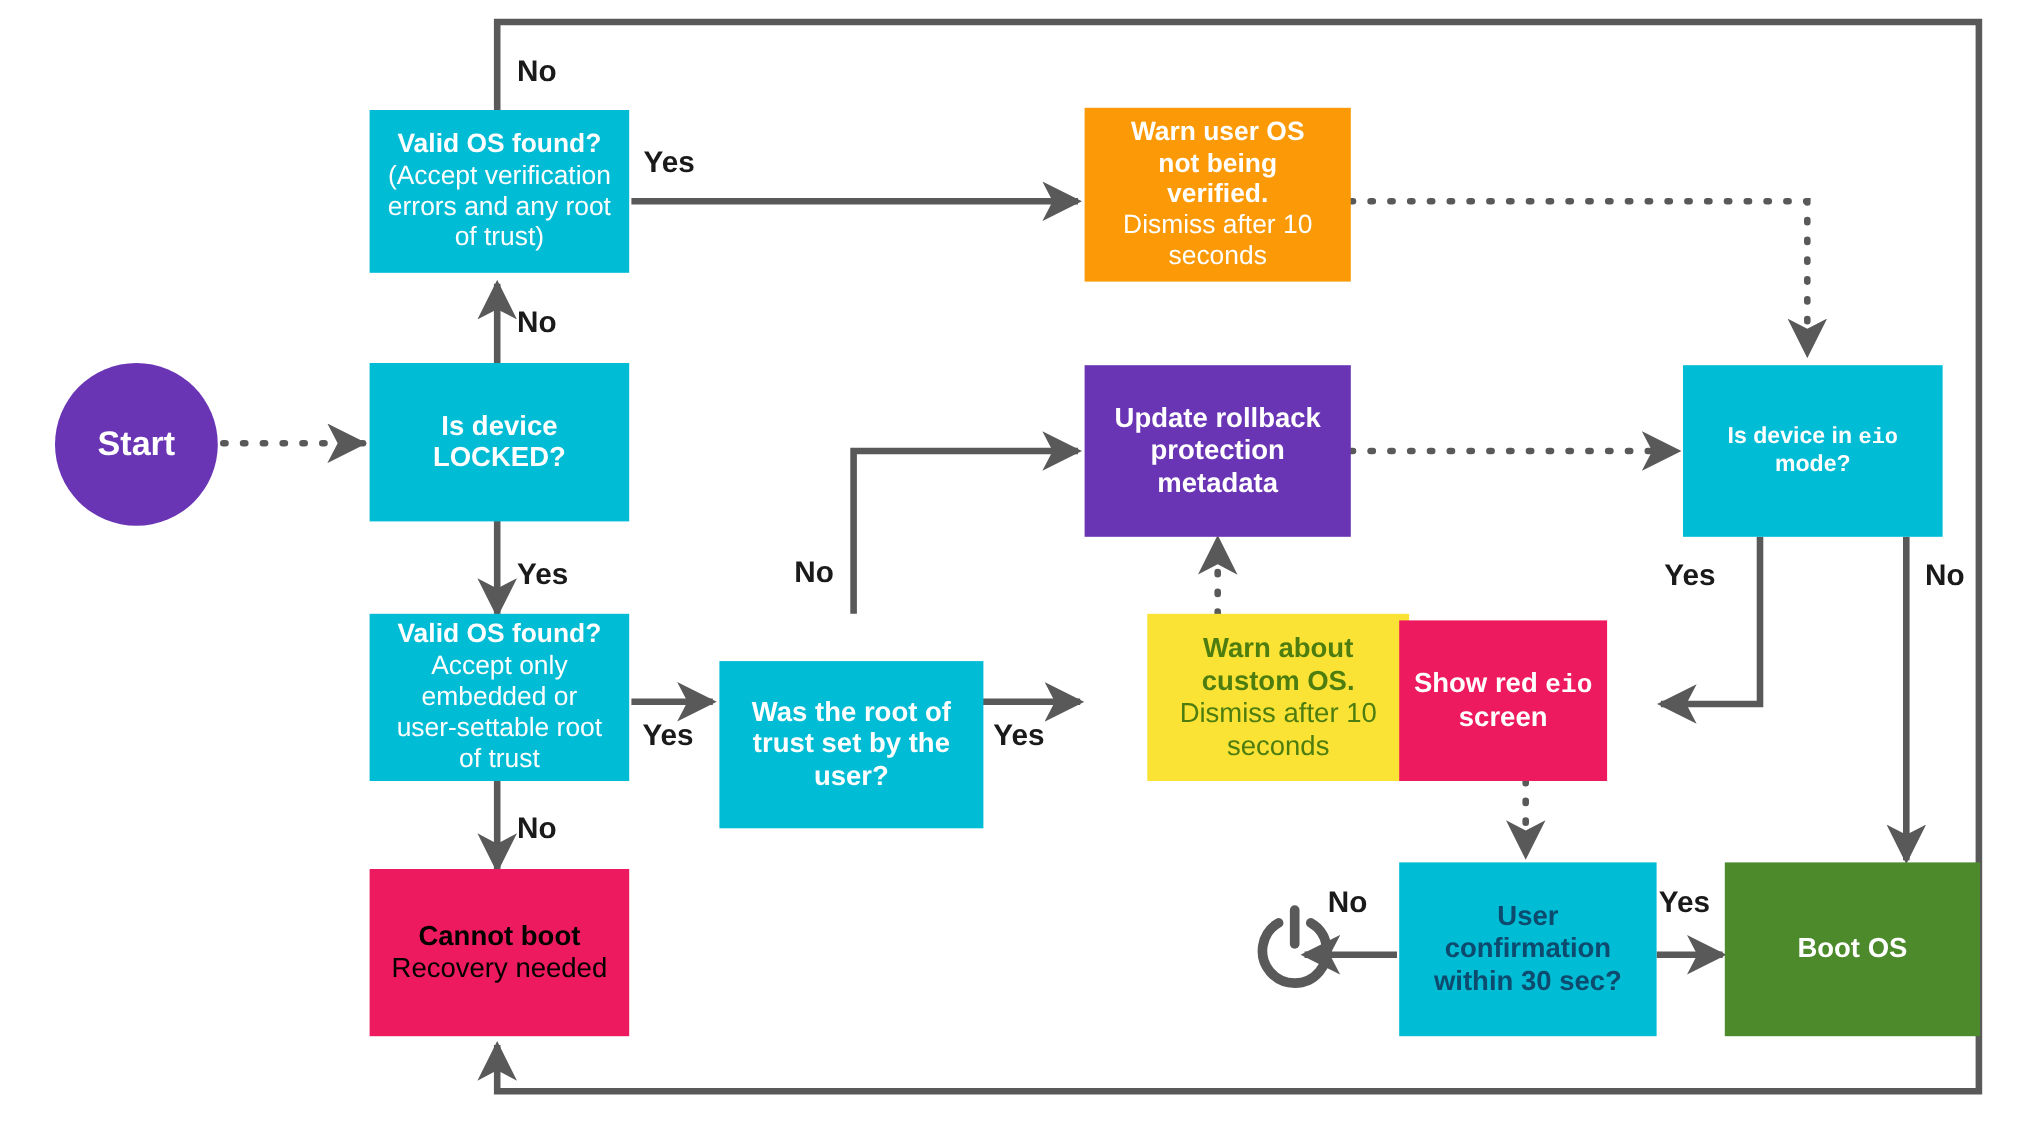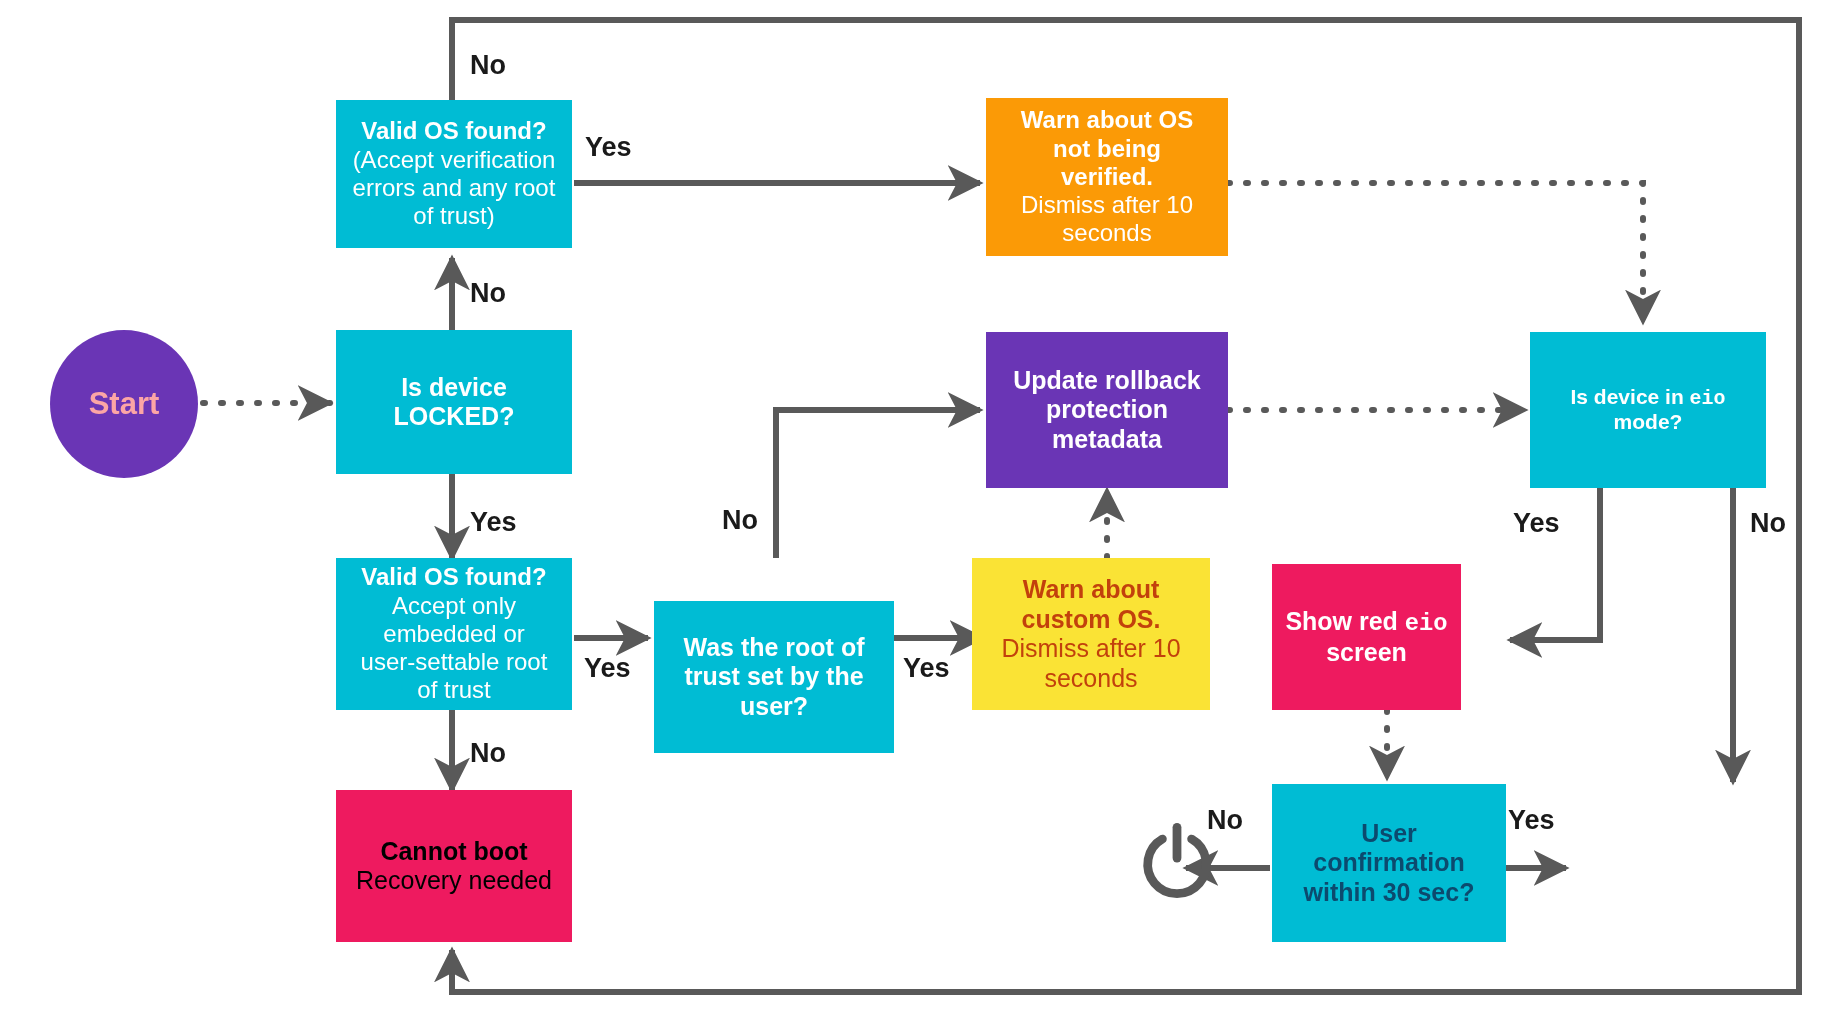--- a/index.html
+++ b/index.html
@@ -56,21 +56,21 @@
 
     <path d="M 1733 488 L 1733 782" stroke="#595959" stroke-width="6" fill="none" marker-end="url(#ah)"></path>
 
     <path d="M 1387 710 L 1387 778" stroke="#595959" stroke-width="6" stroke-dasharray="2 16" stroke-linecap="round" fill="none" marker-end="url(#ah)"></path>
 
     <path d="M 1270 868 L 1186 868" stroke="#595959" stroke-width="6" fill="none" marker-end="url(#ah)"></path>
 
     <path d="M 1506 868 L 1566 868" stroke="#595959" stroke-width="6" fill="none" marker-end="url(#ah)"></path>
   </svg>
 
-  <div class="node circle" style="left:50px;top:330px;width:148px;height:148px;background:#6A35B5;color:#fca5a5;font-size:31px;">
+  <div class="node circle" style="left:50px;top:330px;width:148px;height:148px;background:#6A35B5;color:#ffffff;font-size:31px;">
     <span class="t1">Start</span>
   </div>
 
   <div class="node" style="left:336px;top:330px;width:236px;height:144px;background:#00BCD4;color:#fff;font-size:25px;">
     <span class="t1">Is device</span>
     <span class="t1">LOCKED?</span>
   </div>
 
   <div class="node" style="left:336px;top:100px;width:236px;height:148px;background:#00BCD4;color:#fff;font-size:24px;">
     <span class="t1">Valid OS found?</span>
@@ -81,34 +81,34 @@
 
   <div class="node" style="left:336px;top:558px;width:236px;height:152px;background:#00BCD4;color:#fff;font-size:24px;">
     <span class="t1">Valid OS found?</span>
     <span class="t2">Accept only</span>
     <span class="t2">embedded or</span>
     <span class="t2">user-settable root</span>
     <span class="t2">of trust</span>
   </div>
 
   <div class="node" style="left:986px;top:98px;width:242px;height:158px;background:#FB9A06;color:#fff;font-size:24px;">
-    <span class="t1">Warn about OS</span>
+    <span class="t1">Warn user OS</span>
     <span class="t1">not being</span>
     <span class="t1">verified.</span>
     <span class="t2">Dismiss after 10</span>
     <span class="t2">seconds</span>
   </div>
 
   <div class="node" style="left:654px;top:558px;width:240px;height:152px;background:#00BCD4;color:#fff;font-size:25px;margin-top:43px;">
     <span class="t1">Was the root of</span>
     <span class="t1">trust set by the</span>
     <span class="t1">user?</span>
   </div>
 
-  <div class="node" style="left:972px;top:558px;width:238px;height:152px;background:#FAE335;color:#c2410c;font-size:25px;">
+  <div class="node" style="left:1043px;top:558px;width:238px;height:152px;background:#FAE335;color:#4d7c0f;font-size:25px;">
     <span class="t1">Warn about</span>
     <span class="t1">custom OS.</span>
     <span class="t2">Dismiss after 10</span>
     <span class="t2">seconds</span>
   </div>
 
   <div class="node" style="left:986px;top:332px;width:242px;height:156px;background:#6A35B5;color:#fff;font-size:25px;">
     <span class="t1">Update rollback</span>
     <span class="t1">protection</span>
     <span class="t1">metadata</span>
@@ -127,20 +127,23 @@
     </span>
     <span class="t1">screen</span>
   </div>
 
   <div class="node" style="left:1272px;top:784px;width:234px;height:158px;background:#00BCD4;color:#0c4a6e;font-size:25px;">
     <span class="t1">User</span>
     <span class="t1">confirmation</span>
     <span class="t1">within 30 sec?</span>
   </div>
 
+  <div class="node" style="left:1568px;top:784px;width:232px;height:158px;background:#4C8A2B;color:#fff;font-size:25px;">
+    <span class="t1">Boot OS</span>
+  </div>
 
   <div class="node" style="left:336px;top:790px;width:236px;height:152px;background:#EE1A5F;color:#000000;font-size:25px;">
     <span class="t1">Cannot boot</span>
     <span class="t2">Recovery needed</span>
   </div>
 
   <div class="pwr" style="left:1138px;top:820px;width:78px;height:82px;">
     <svg viewBox="0 0 52 56" width="78" height="82" xmlns="http://www.w3.org/2000/svg">
       <path d="M 16 13 A 20 20 0 1 0 36 13" stroke="#595959" stroke-width="6" fill="none" stroke-linecap="round"></path>
       <line x1="26" y1="5" x2="26" y2="26" stroke="#595959" stroke-width="6" stroke-linecap="round"></line>

